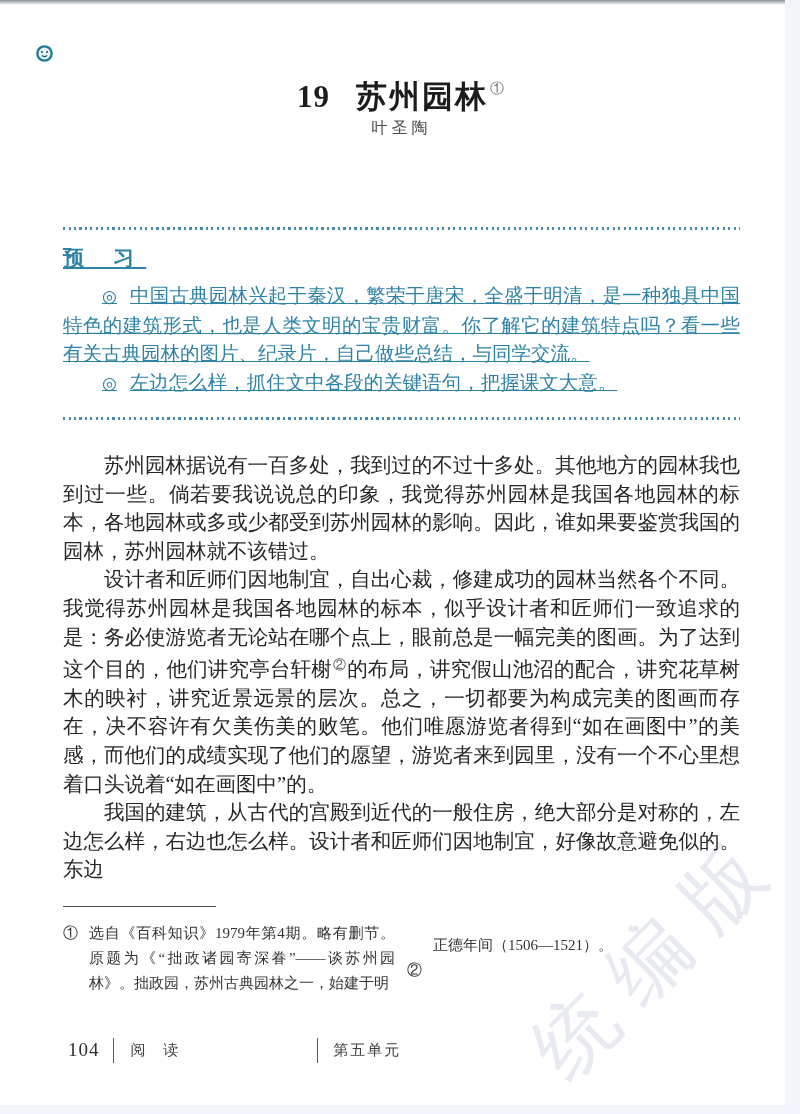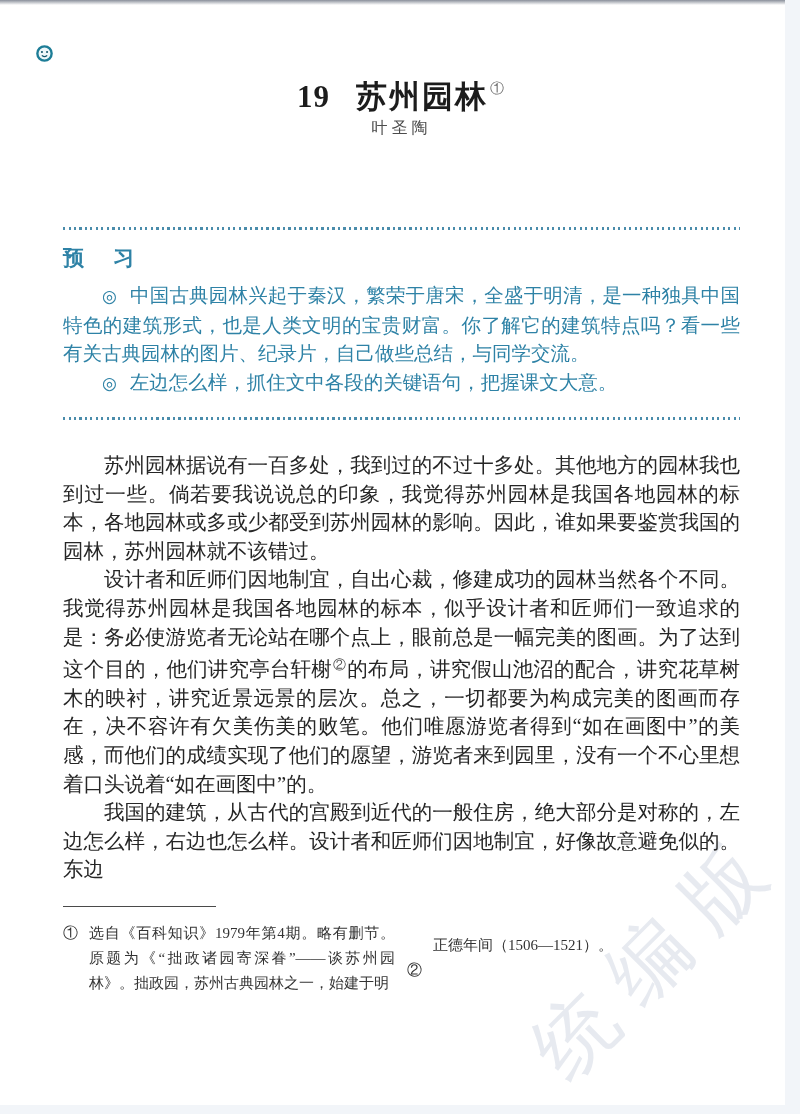--- a/index.html
+++ b/index.html
@@ -46,21 +46,21 @@
 
   
   .dotted{
     position:absolute;left:63px;width:677px;height:3px;
     background-image:repeating-linear-gradient(to right,#4a8cab 0 2px,transparent 2px 5.5px);
   }
   .dotted-1{top:227px;}
   .dotted-2{top:417px;}
 
   
-  .preview{top:244px;color:#2e82a6;}
+  .preview{top:244px;color:#2e82a6;text-decoration:underline;}
   .preview-heading{
     margin:0;font-size:21px;font-weight:600;letter-spacing:12px;color:#2e82a6;
   }
   .preview-items{margin-top:10px;}
   .preview-items p{
     margin:0;font-size:19.5px;line-height:28.5px;
     text-align:justify;text-indent:2em;color:#2e82a6;
   }
   .bullet{margin-right:13px;font-size:17px;}
 
@@ -147,14 +147,21 @@
       </div>
     </div>
     <div class="fn-col-right">
       <div class="fn-cont">正德年间（1506—1521）。</div>
       <div class="fn">
         <span class="fn-marker">②</span>
       </div>
     </div>
   </section>
 
+  <footer class="footer">
+    <span class="page-number">104</span>
+    <span class="vbar bar1"></span>
+    <span class="footer-section">阅 读</span>
+    <span class="vbar bar2"></span>
+    <span class="footer-unit">第五单元</span>
+  </footer>
 
 </div>
 
 </body></html>

